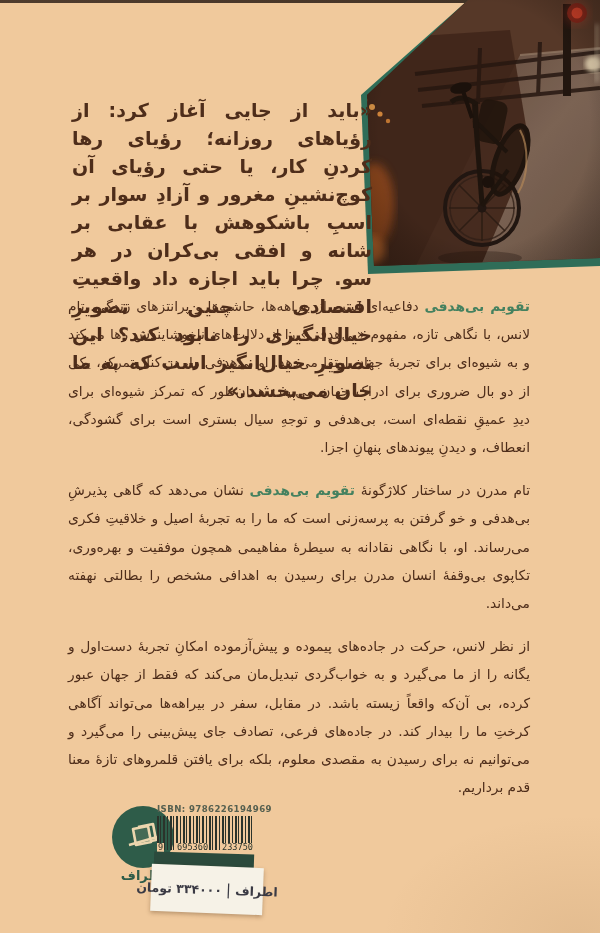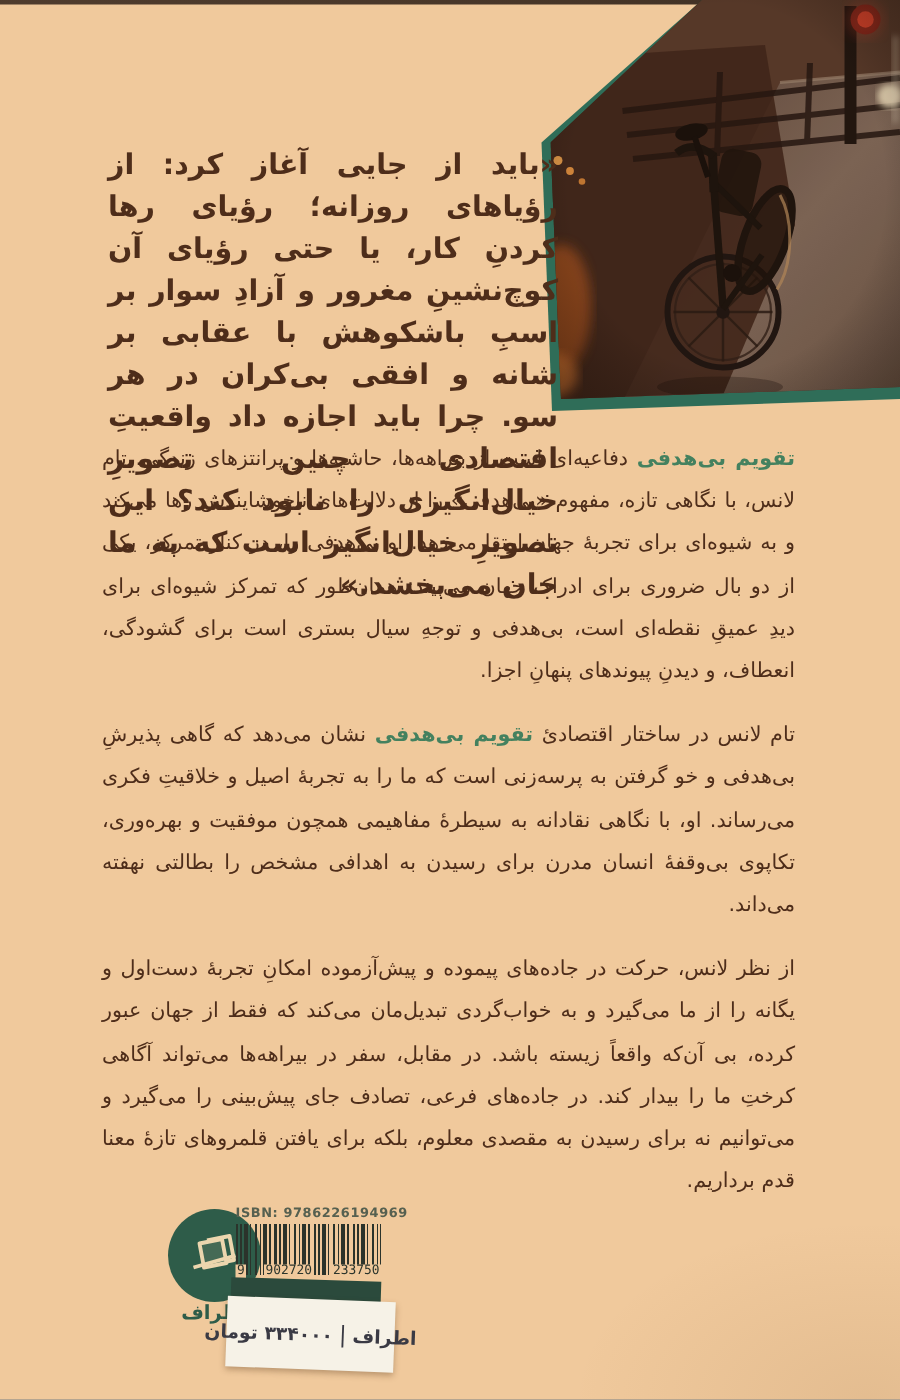--- a/index.html
+++ b/index.html
@@ -176,41 +176,41 @@
         <rect x="0" y="0" width="240" height="278" fill="#6b3a1e" opacity=".10"></rect>
         <rect x="0" y="0" width="240" height="278" fill="url(#vg)"></rect>
       </g>
     </svg>
   </div>
 
   <div class="quote">«باید از جایی آغاز کرد: از رؤیاهای روزانه؛ رؤیای رها کردنِ کار، یا حتی رؤیای آن کوچ‌نشینِ مغرور و آزادِ سوار بر اسبِ باشکوهش با عقابی بر شانه و افقی بی‌کران در هر سو. چرا باید اجازه داد واقعیتِ اقتصادی چنین تصویرِ خیال‌انگیزی را نابود کند؟ این تصویرِ خیال‌انگیز است که به ما جان می‌بخشد.»</div>
 
   <div class="body-text">
     <p><span class="title-green">تقویم بی‌هدفی</span><span> دفاعیه‌ای است از بیراهه‌ها، حاشیه‌ها و پرانتزهای زندگی. تام لانس، با نگاهی تازه، مفهوم «بی‌هدفی» را از دلالت‌های ناخوشایندش رها می‌کند و به شیوه‌ای برای تجربهٔ جهان ارتقا می‌دهد. او بی‌هدفی را، در کنار تمرکز، یکی از دو بال ضروری برای ادراک جهان می‌بیند: همان‌طور که تمرکز شیوه‌ای برای دیدِ عمیقِ نقطه‌ای است، بی‌هدفی و توجهِ سیال بستری است برای گشودگی، انعطاف، و دیدنِ پیوندهای پنهانِ اجزا.</span></p>
-    <p><span>تام لانس در ساختار اقتصادیٔ </span><span class="title-green">تقویم بی‌هدفی</span><span> نشان می‌دهد که گاهی پذیرشِ بی‌هدفی و خو گرفتن به پرسه‌زنی است که ما را به تجربهٔ اصیل و خلاقیتِ فکری می‌رساند. او، با نگاهی نقادانه به سیطرهٔ مفاهیمی همچون موفقیت و بهره‌وری، تکاپوی بی‌وقفهٔ انسان مدرن برای رسیدن به اهدافی مشخص را بطالتی نهفته می‌داند.</span></p>
+    <p><span>تام مدرن در ساختار کلاژگونهٔ </span><span class="title-green">تقویم بی‌هدفی</span><span> نشان می‌دهد که گاهی پذیرشِ بی‌هدفی و خو گرفتن به پرسه‌زنی است که ما را به تجربهٔ اصیل و خلاقیتِ فکری می‌رساند. او، با نگاهی نقادانه به سیطرهٔ مفاهیمی همچون موفقیت و بهره‌وری، تکاپوی بی‌وقفهٔ انسان مدرن برای رسیدن به اهدافی مشخص را بطالتی نهفته می‌داند.</span></p>
     <p><span>از نظر لانس، حرکت در جاده‌های پیموده و پیش‌آزموده امکانِ تجربهٔ دست‌اول و یگانه را از ما می‌گیرد و به خواب‌گردی تبدیل‌مان می‌کند که فقط از جهان عبور کرده، بی آن‌که واقعاً زیسته باشد. در مقابل، سفر در بیراهه‌ها می‌تواند آگاهی کرختِ ما را بیدار کند. در جاده‌های فرعی، تصادف جای پیش‌بینی را می‌گیرد و می‌توانیم نه برای رسیدن به مقصدی معلوم، بلکه برای یافتن قلمروهای تازهٔ معنا قدم برداریم.</span></p>
   </div>
 
   <div class="logo-circle">
     <svg width="44" height="44" viewBox="0 0 44 44">
       <g fill="none" stroke="#ecd6ae" stroke-width="2.6" stroke-linejoin="round">
         <path d="M8,30 L36,22"></path>
         <path d="M12,14 L27,11 L30,27 L15,30 Z" fill="rgba(236,214,174,.12)"></path>
         <path d="M17,12 L32,9 L35,25 L30,26"></path>
       </g>
     </svg>
   </div>
   <div class="logo-label">اطراف</div>
 
   <div class="barcode-block">
     <div class="isbn-label">ISBN: 9786226194969</div>
     <div class="bars"></div>
     <div class="digits-row">
       <span>9</span>
-      <span>902720</span>
+      <span>695360</span>
       <span>233750</span>
     </div>
   </div>
 
   <div class="strip"></div>
   <div class="sticker">
     <span>اطراف</span>
     <span class="divider">|</span>
     <span>۳۳۴۰۰۰ تومان</span>
   </div>

